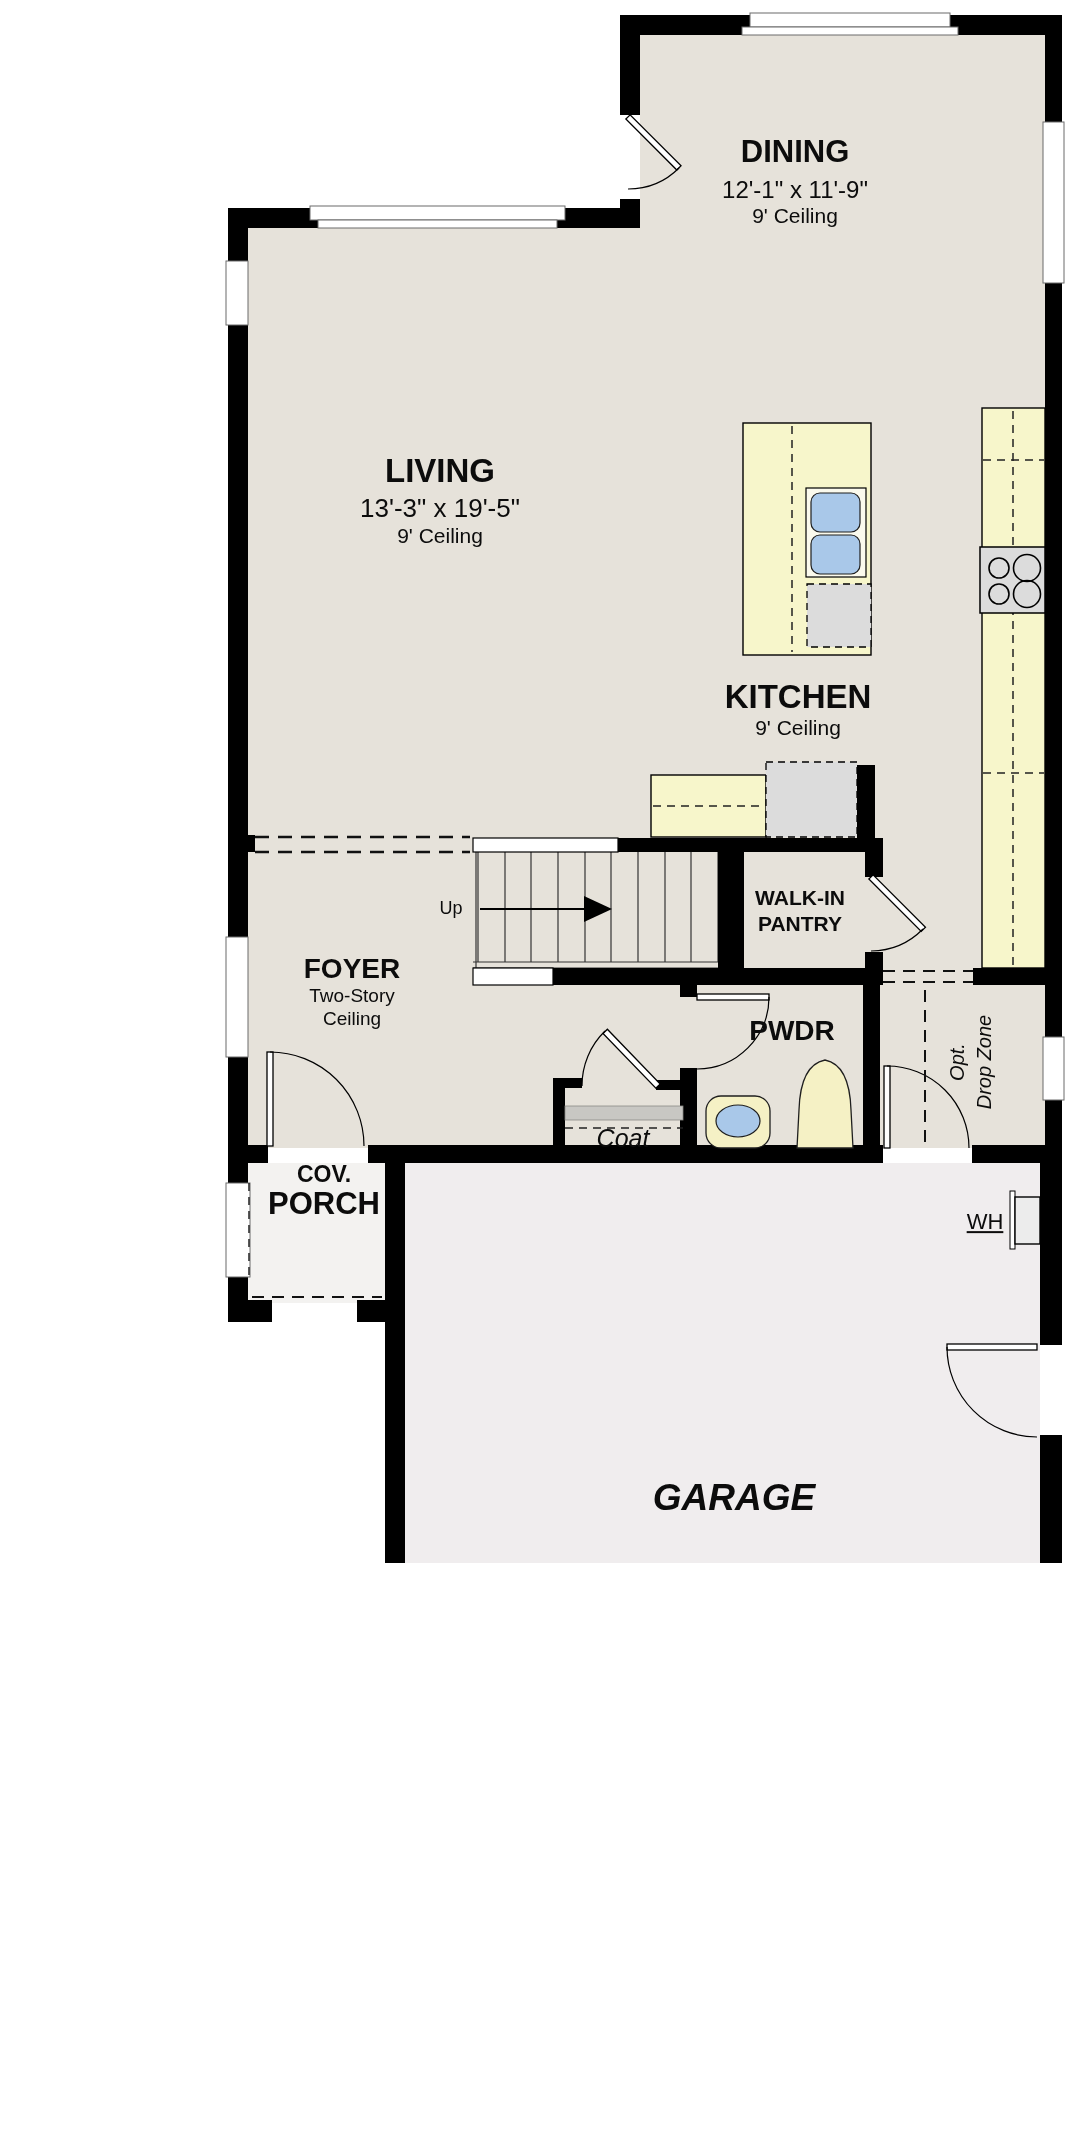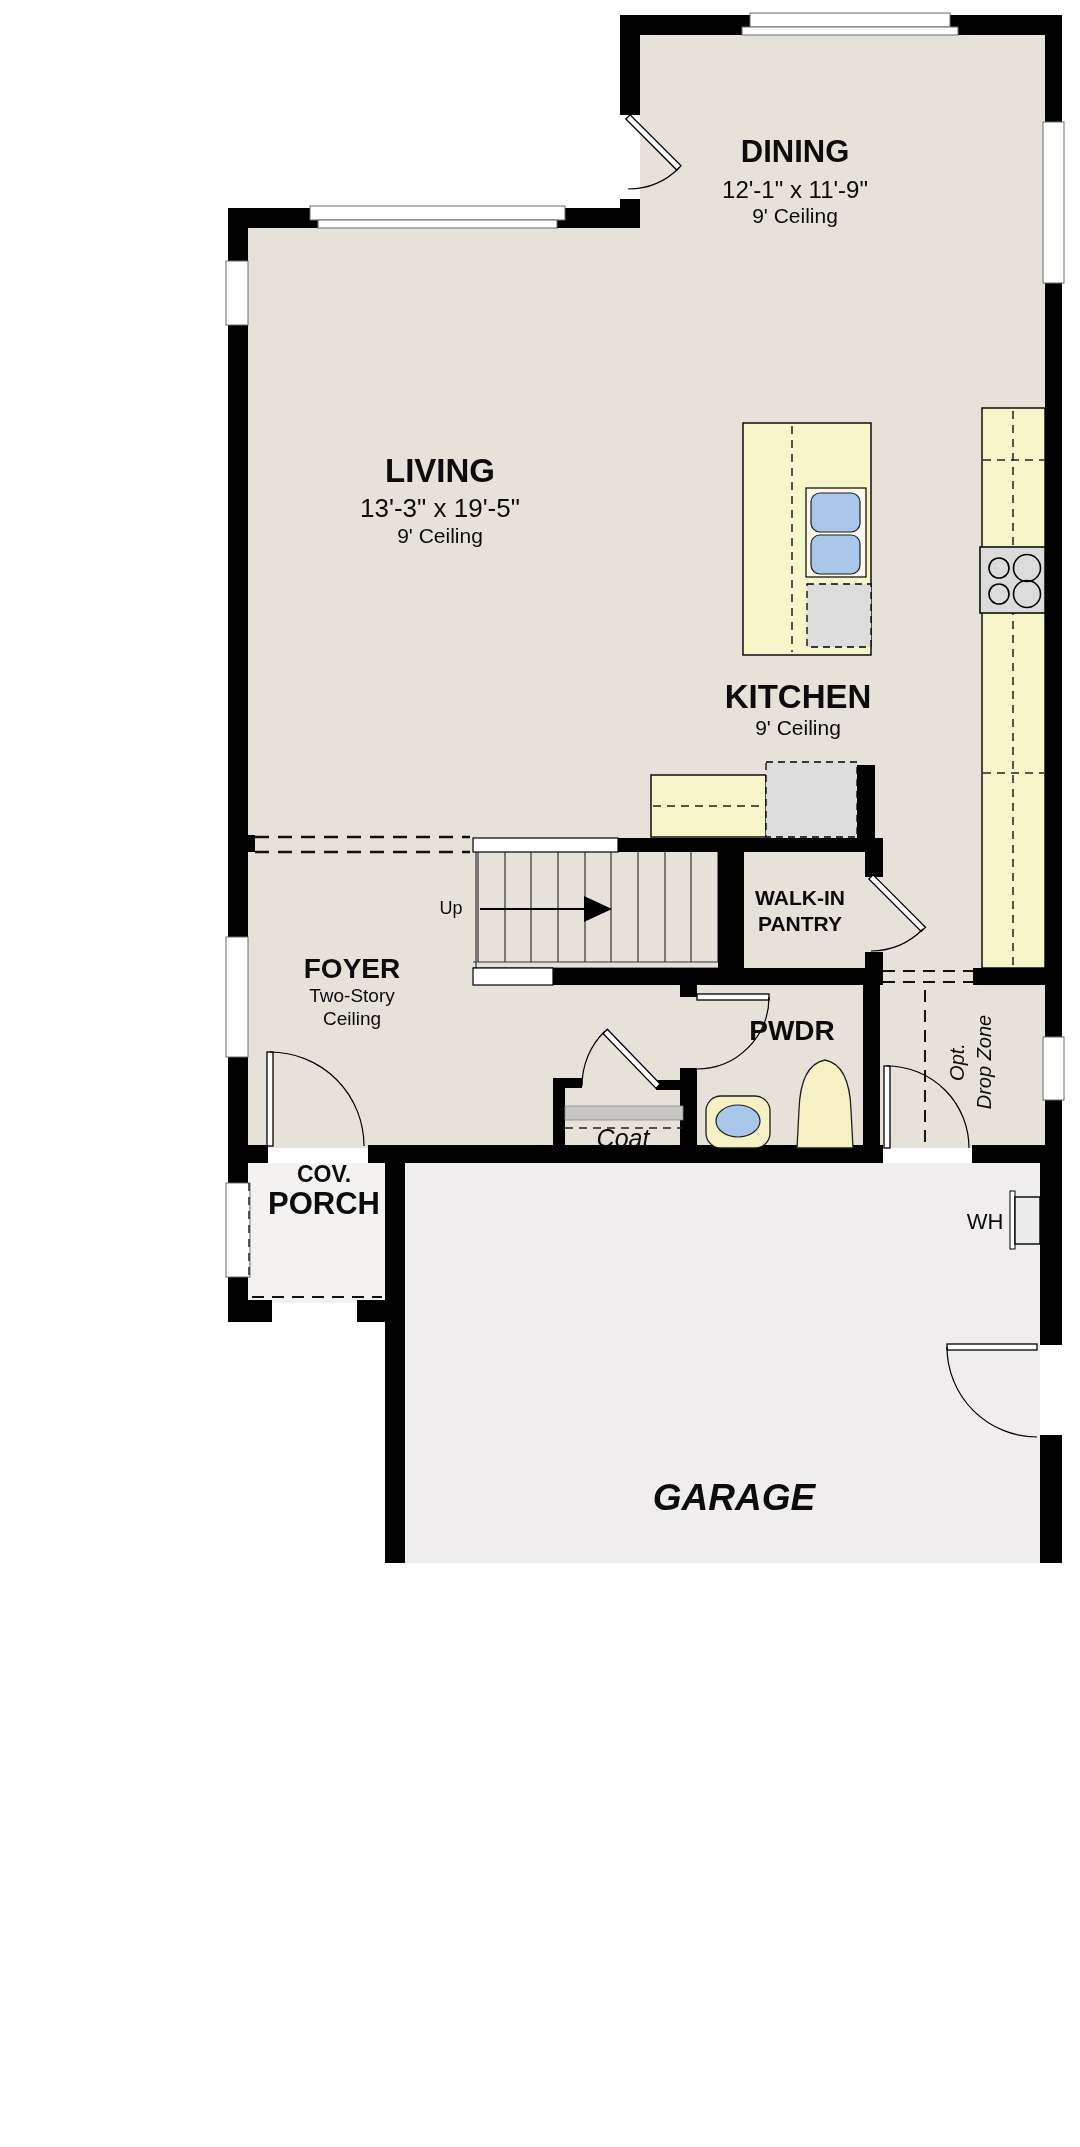--- a/index.html
+++ b/index.html
@@ -277,16 +277,16 @@
   <div>Drop Zone</div>
 </div>
 
 <div class="lbl" style="left:316px;top:1191px;margin-left:8px;">
   <div class="b" style="font-size:23px;">COV.</div>
   <div class="b" style="font-size:31px;">PORCH</div>
 </div>
 
 <div class="lbl rname-xl" style="left:734px;top:1498px;font-style:italic;">GARAGE</div>
 
-<div class="lbl wh" style="left:985px;top:1222px;">WH</div>
+<div class="lbl wh" style="left:985px;top:1222px;text-decoration:underline;">WH</div>
 
 
 </div>
 
 </body></html>

